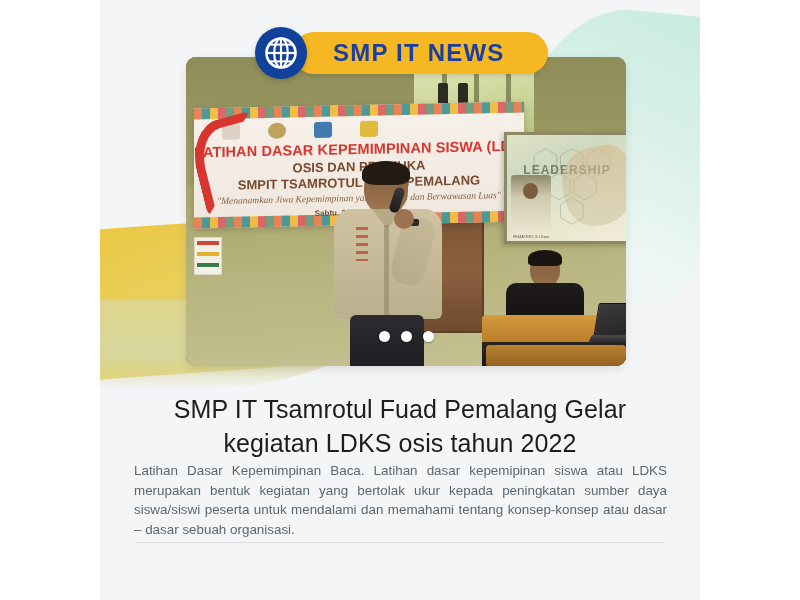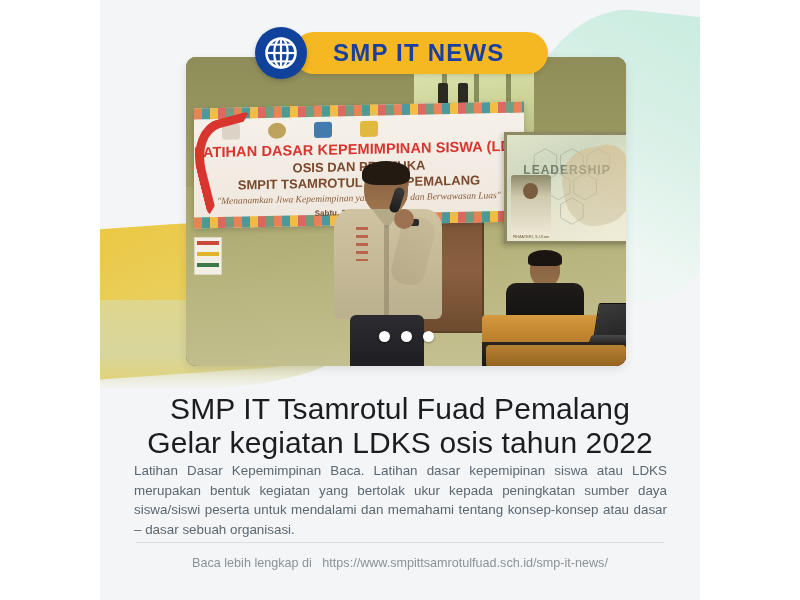--- a/index.html
+++ b/index.html
@@ -425,21 +425,21 @@
     background: #ffffff;
     box-shadow: 0 1px 2px rgba(0,0,0,.35);
   }
 
   
   .title {
     position: absolute;
     left: 135px; top: 392px;
     width: 530px;
     text-align: center;
-    font-size: 30px;
+    font-size: 25px;
     line-height: 34px;
     font-weight: 400;
     color: #1d1d1f;
     letter-spacing: .1px;
     z-index: 11;
   }
   .body-text {
     position: absolute;
     left: 134px; top: 461px;
     width: 533px;
@@ -581,19 +581,14 @@
     <div class="dots">
       <div class="dot"></div>
       <div class="dot"></div>
       <div class="dot"></div>
     </div>
   </div>
 
   <div class="title">SMP IT Tsamrotul Fuad Pemalang Gelar kegiatan LDKS osis tahun 2022</div>
   <div class="body-text">Latihan Dasar Kepemimpinan Baca. Latihan dasar kepemipinan siswa atau LDKS merupakan bentuk kegiatan yang bertolak ukur kepada peningkatan sumber daya siswa/siswi peserta untuk mendalami dan memahami tentang konsep-konsep atau dasar – dasar sebuah organisasi.</div>
   <div class="divider"></div>
-  <div class="footer">
-    <span>Baca lebih lengkap di</span>
-    <span>&nbsp;</span>
-    <span>https://www.smpittsamrotulfuad.sch.id/smp-it-news/</span>
-  </div>
 
 </div>
 
 </body></html>

